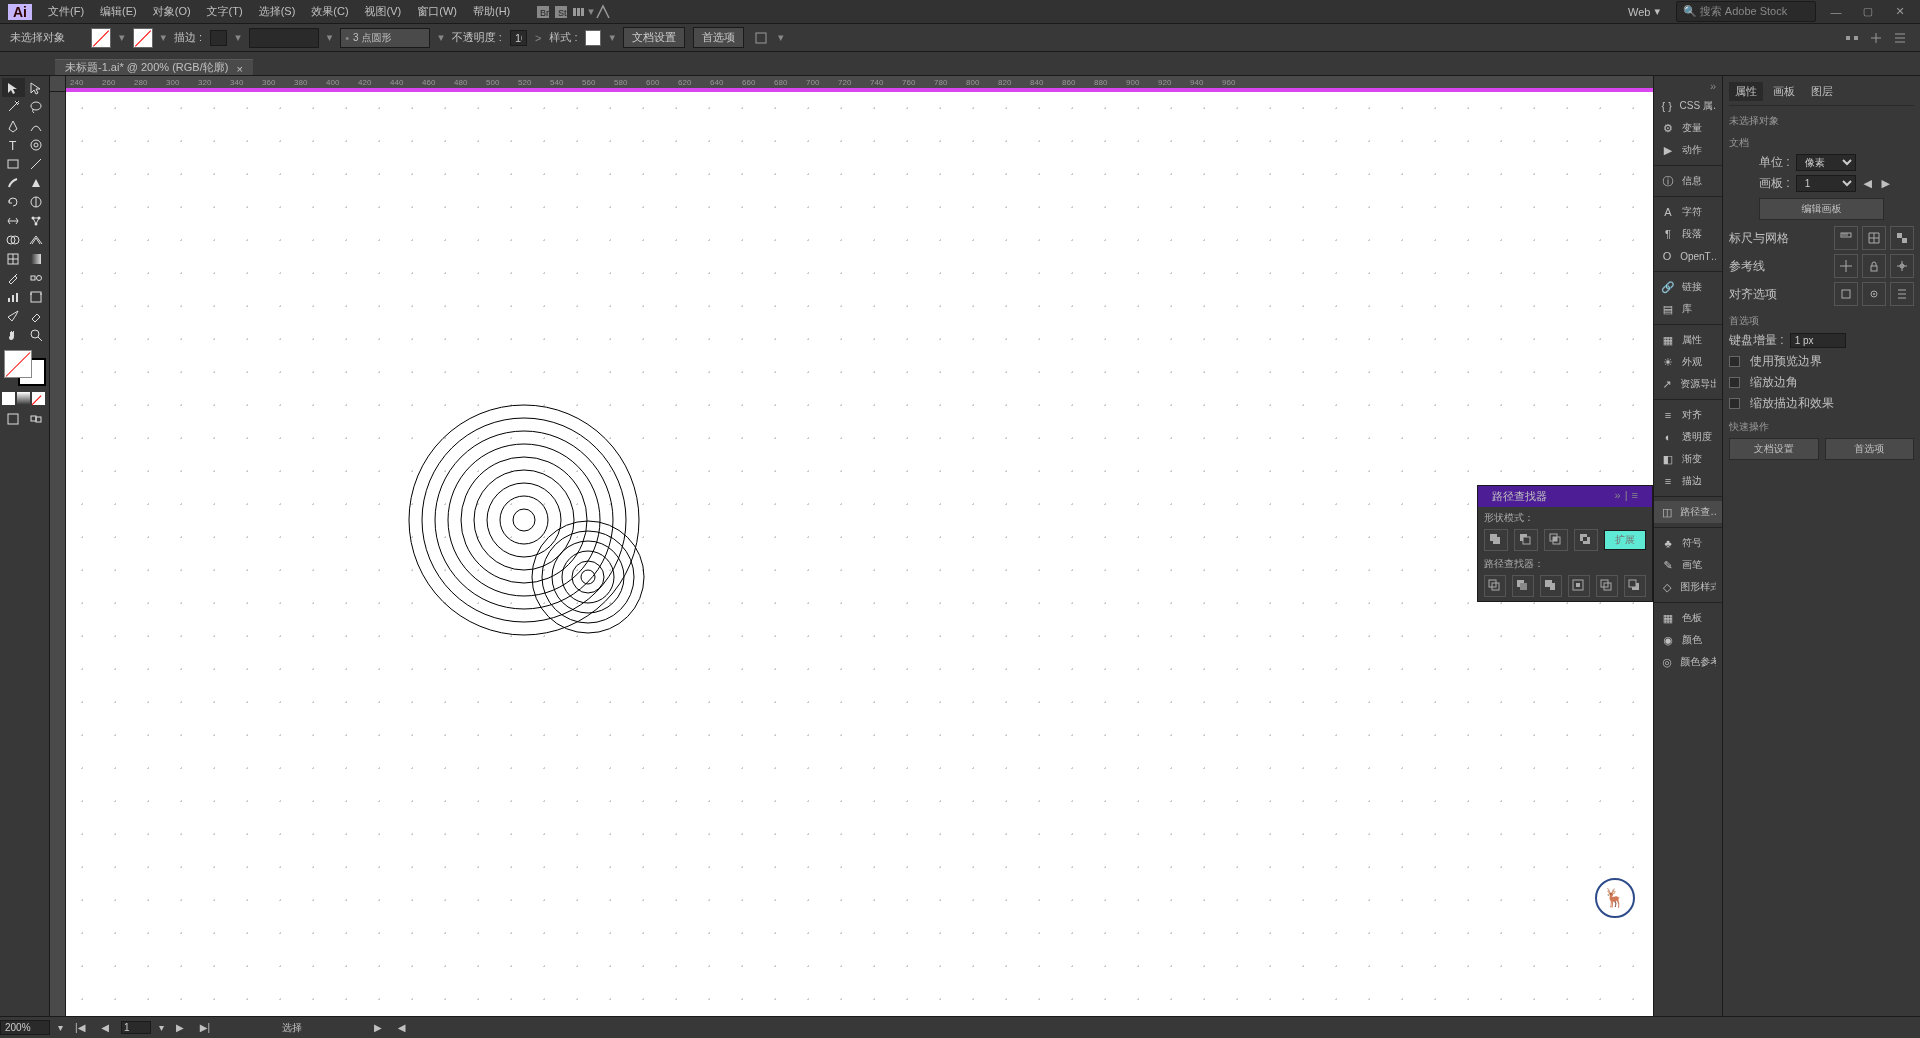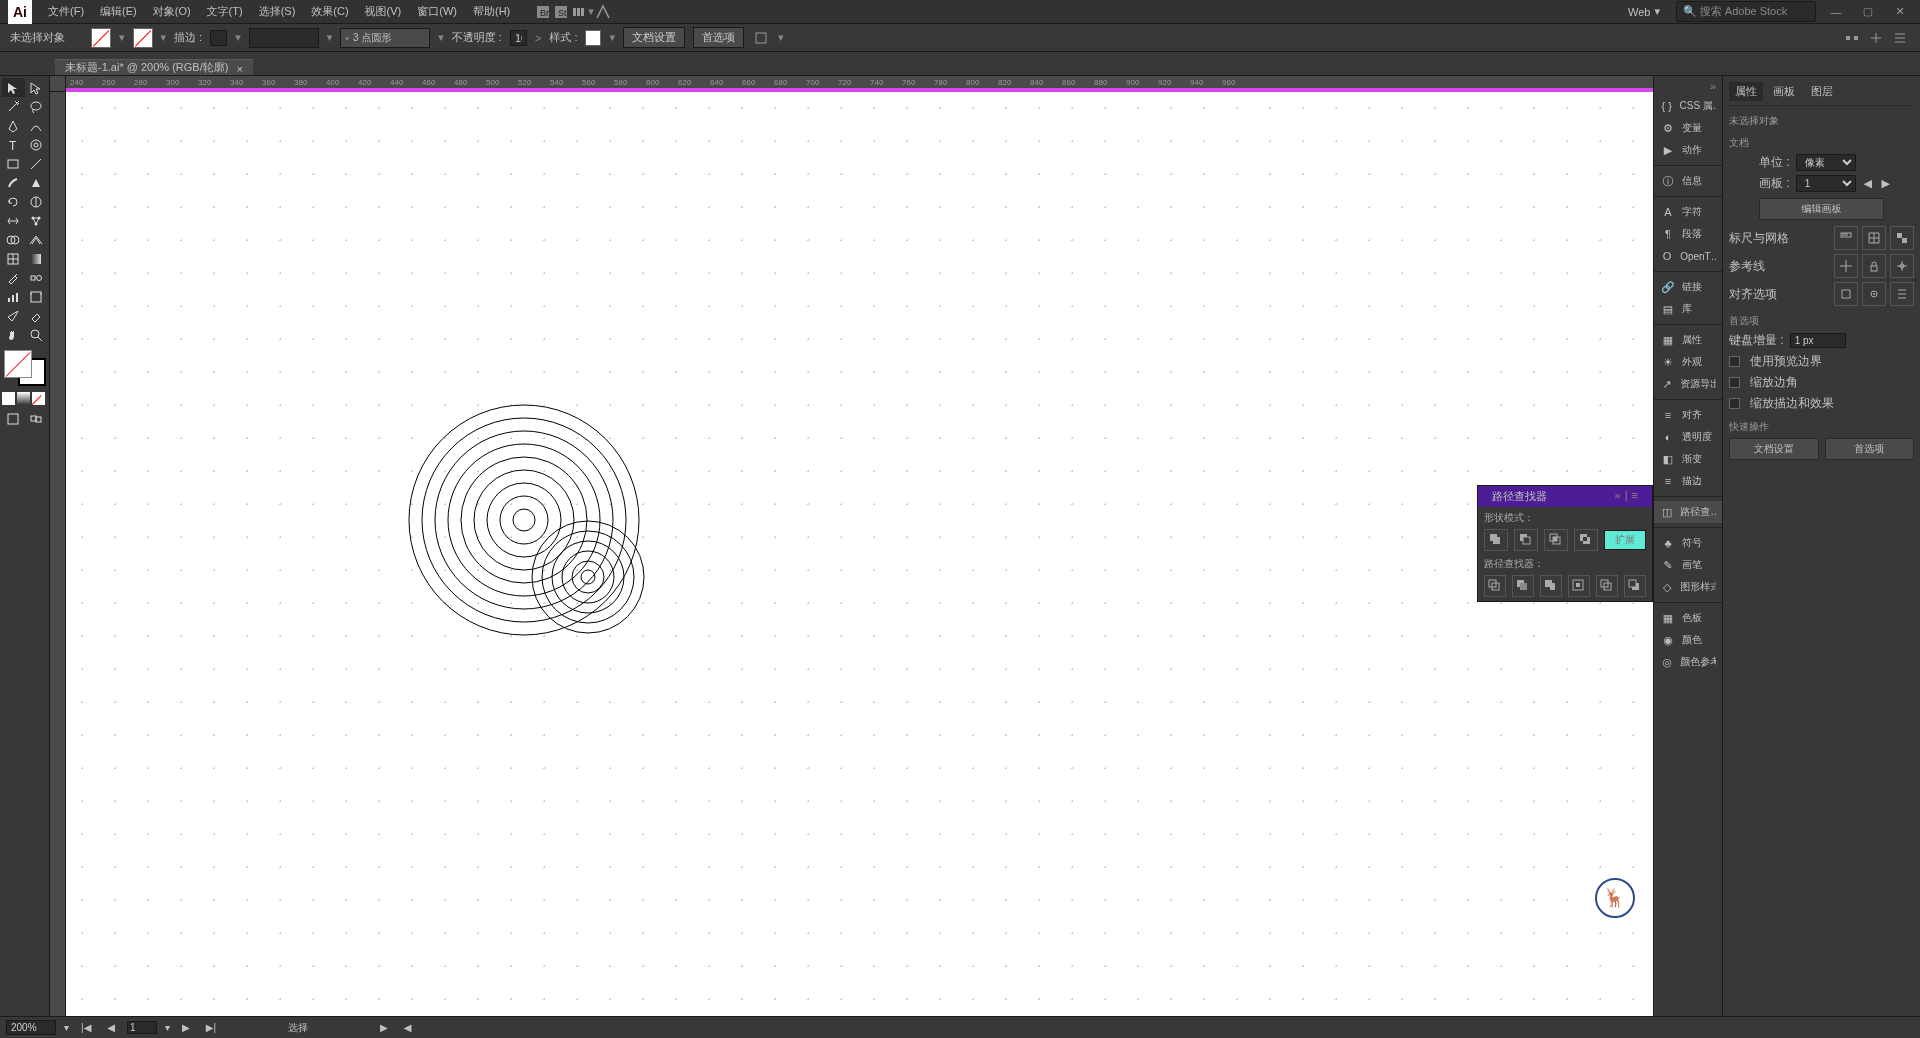--- a/index.html
+++ b/index.html
@@ -1,18 +1,18 @@
 <!DOCTYPE html>
 <html><head>
 <meta charset="utf-8">
 <style>
 * { margin: 0; padding: 0; box-sizing: border-box; font-family: "Microsoft YaHei", sans-serif; }
 body { background: #323232; color: #c0c0c0; font-size: 11px; overflow: hidden; width: 1920px; height: 1038px; user-select: none; }
 .menubar { height: 24px; background: #323232; display: flex; align-items: center; padding: 0 8px; border-bottom: 1px solid #1a1a1a; }
-.ai-logo { width: 24px; height: 24px; background: #ffffff; color: #330000; font-weight: bold; display: flex; align-items: center; justify-content: center; font-size: 14px; margin-right: 8px; }
+.ai-logo { width: 24px; height: 16px; background: #c4b5fd; color: #330000; font-weight: bold; display: flex; align-items: center; justify-content: center; font-size: 14px; margin-right: 8px; }
 .menu-item { padding: 0 8px; cursor: pointer; }
 .menubar-right { margin-left: auto; display: flex; align-items: center; gap: 8px; }
 .workspace-select { display: flex; align-items: center; gap: 4px; padding: 0 8px; }
 .search-stock { background: #2a2a2a; padding: 2px 6px; border-radius: 2px; color: #888; width: 140px; border: 1px solid #1a1a1a; }
 .win-btn { width: 24px; height: 16px; display: flex; align-items: center; justify-content: center; cursor: pointer; color: #999; }
 .menu-icon { width: 18px; height: 18px; display: inline-flex; align-items: center; justify-content: center; margin: 0 0; }
 
 .ctrlbar { height: 28px; background: #383838; display: flex; align-items: center; padding: 0 10px; border-bottom: 1px solid #1a1a1a; gap: 8px; }
 .ctrl-label { font-size: 11px; }
 .swatch { width: 20px; height: 20px; border: 1px solid #666; position: relative; background: #fff; }
@@ -73,21 +73,21 @@
 .pathfinder-panel { position: absolute; right: 267px; top: 485px; width: 176px; background: #383838; border: 1px solid #1a1a1a; z-index: 10; }
 .pf-header { display: flex; align-items: flex-start; padding: 3px 14px; background: #4c1d95; }
 .pf-title { font-size: 11px; }
 .pf-header-right { margin-left: auto; display: flex; gap: 4px; }
 .pf-section { padding: 4px 6px; }
 .pf-label { font-size: 10px; color: #aaa; }
 .pf-row { display: flex; gap: 6px; margin-top: 4px; align-items: center; }
 .pf-btn { width: 24px; height: 22px; border: 1px solid #555; display: flex; align-items: center; justify-content: center; cursor: pointer; background: #3a3a3a; }
 .pf-expand { background: #5eead4; padding: 2px 10px; font-size: 10px; border: 1px solid #1a1a1a; color: #777; }
 
-.statusbar { height: 22px; background: #383838; border-top: 1px solid #1a1a1a; display: flex; align-items: center; padding: 0 6px; gap: 8px; font-size: 10px; }
+.statusbar { height: 22px; background: #383838; border-top: 1px solid #1a1a1a; display: flex; align-items: center; padding: 0 0; gap: 8px; font-size: 10px; }
 .zoom-select { background: #2a2a2a; border: 1px solid #1a1a1a; color: #ccc; padding: 1px 4px; width: 50px; font-size: 10px; }
 .nav-btn { cursor: pointer; padding: 0 4px; }
 .sb-input { background: #2a2a2a; border: 1px solid #1a1a1a; color: #ccc; width: 30px; padding: 0 2px; font-size: 10px; }
 .watermark { position: absolute; right: 285px; bottom: 120px; width: 40px; height: 40px; border: 2px solid #2d4a8a; border-radius: 50%; background: #fff; display: flex; align-items: center; justify-content: center; font-size: 18px; z-index: 5; }
 </style>
 </head>
 <body>
 
 <div class="menubar">
   <div class="ai-logo">Ai</div>

